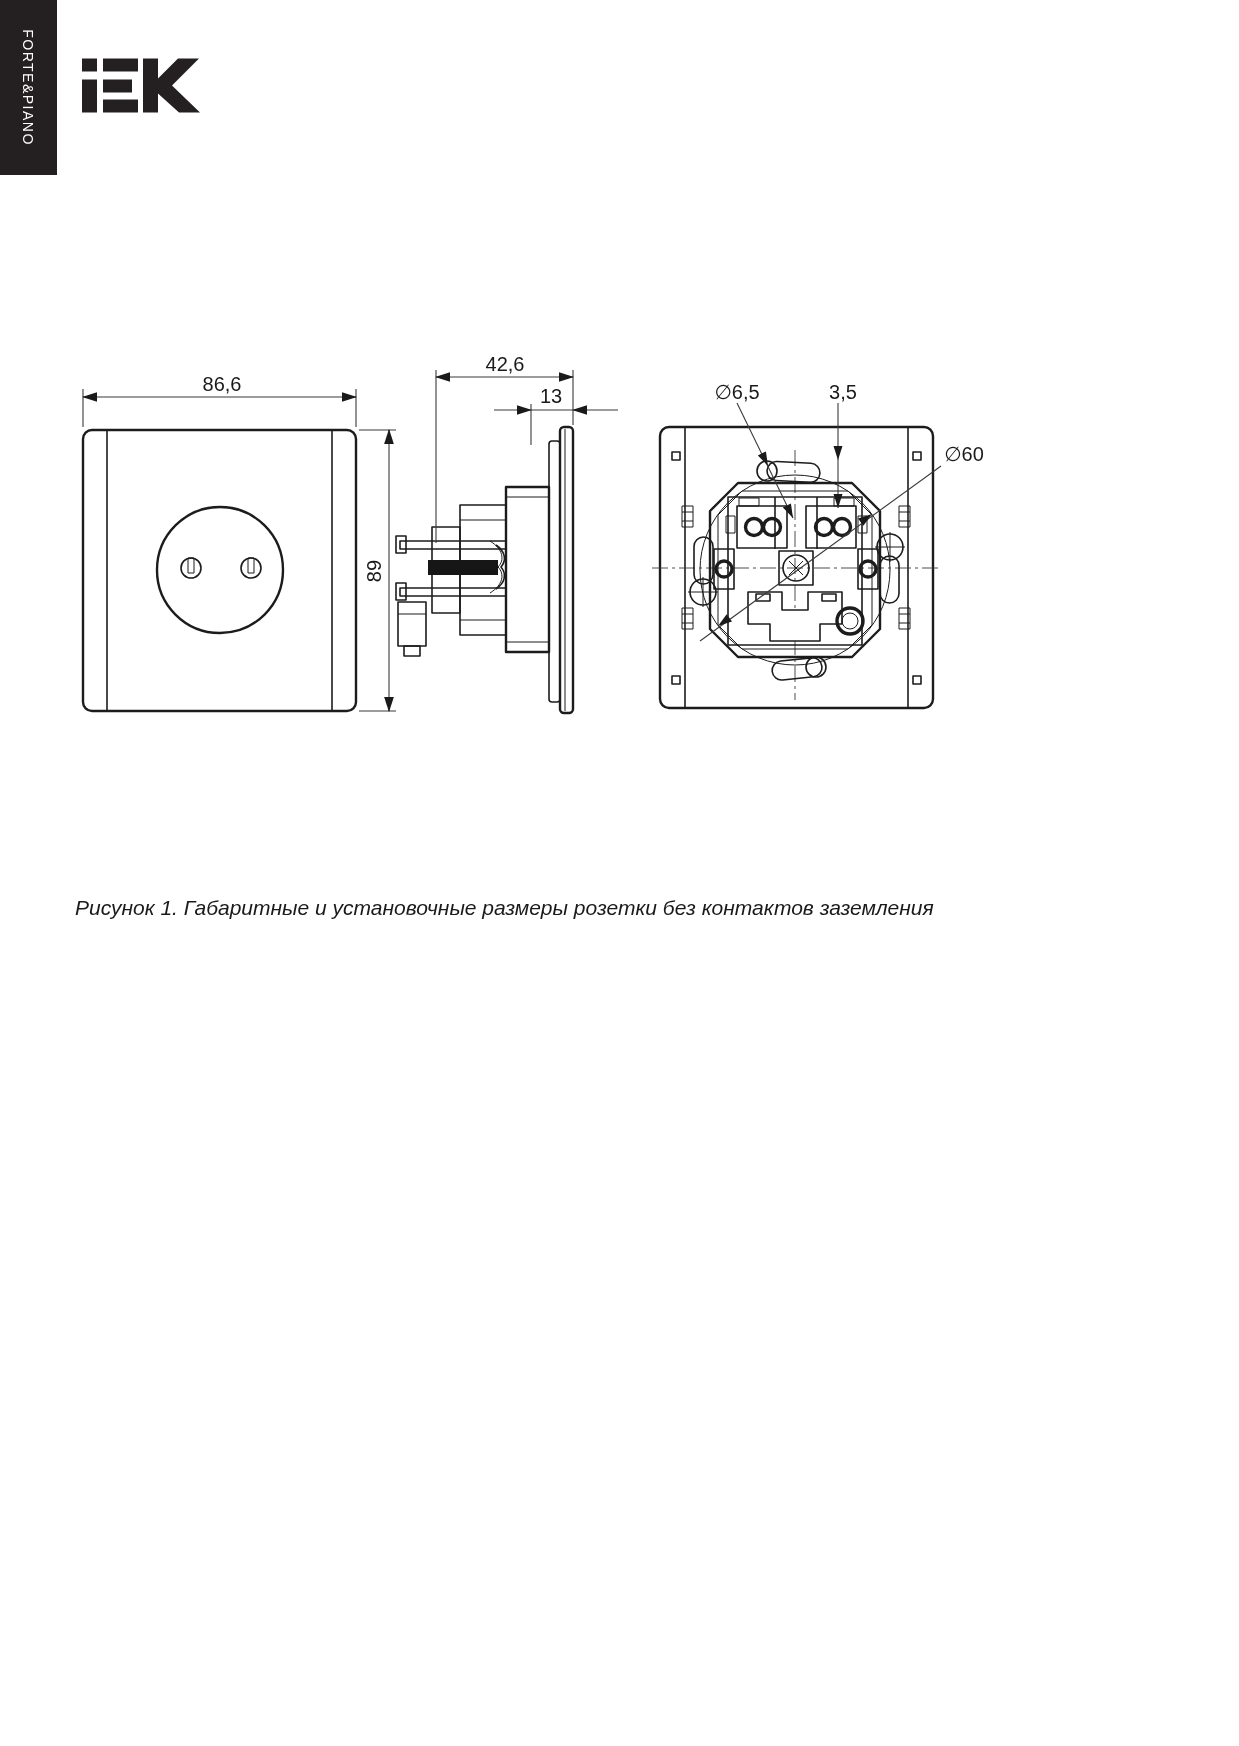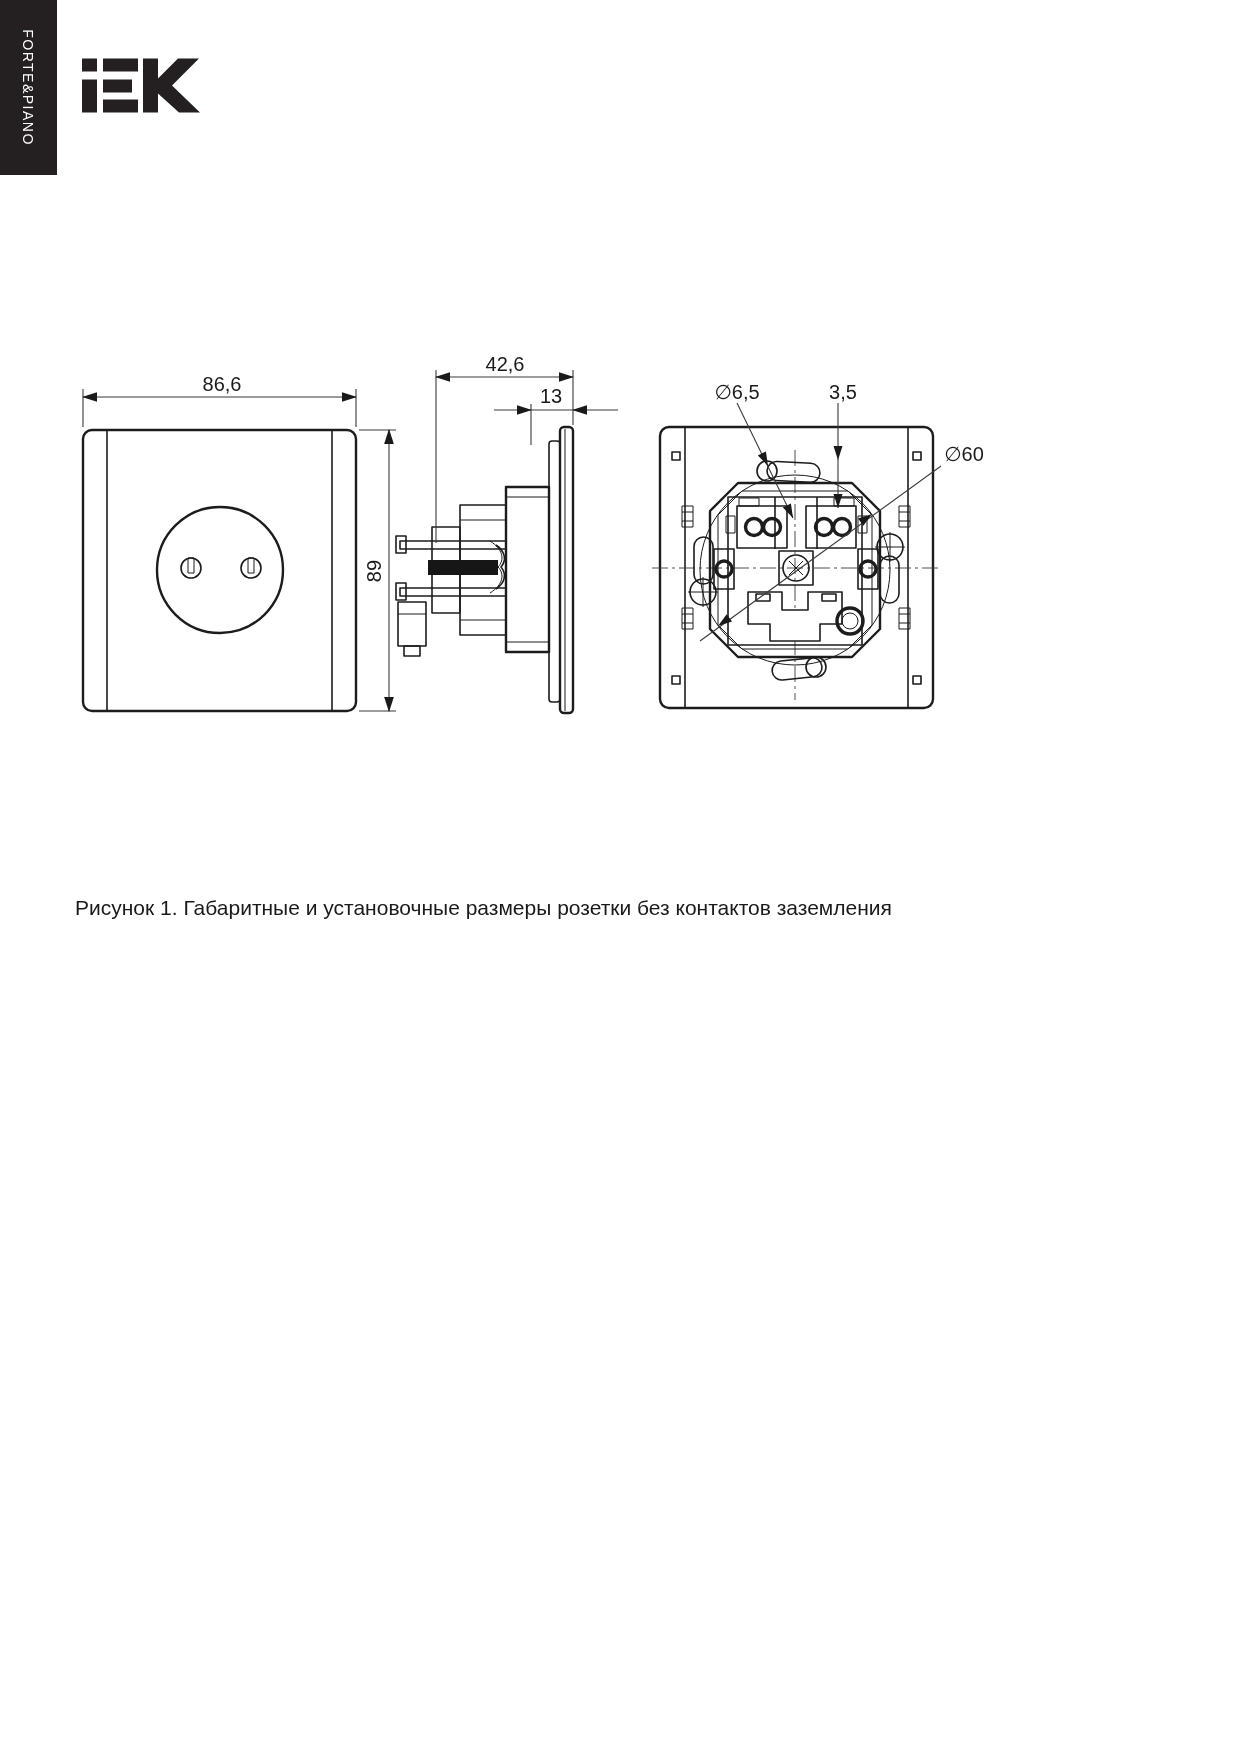--- a/index.html
+++ b/index.html
@@ -18,21 +18,21 @@
     position:absolute;left:-59px;top:59px;width:175px;height:57px;
     transform:rotate(90deg);
     display:flex;align-items:center;justify-content:center;
     color:#ffffff;font-size:14px;letter-spacing:1.5px;font-weight:400;
     white-space:nowrap;
   }
   .logo{position:absolute;left:82px;top:57px;}
   .drawing{position:absolute;left:0;top:300px;}
   .caption{
     position:absolute;left:75px;top:896px;width:980px;
-    font-size:21px;color:#1a1a1a;
+    font-size:21px;color:#1a1a1a;font-style:italic;
   }
   .thick{fill:none;stroke:#1c1c1c;stroke-width:2.4;stroke-linejoin:round;}
   .mid{fill:none;stroke:#1c1c1c;stroke-width:1.6;stroke-linejoin:round;}
   .thin{fill:none;stroke:#1c1c1c;stroke-width:1;stroke-linejoin:round;}
   .bold3{fill:none;stroke:#1c1c1c;stroke-width:3.4;}
   .dim{fill:none;stroke:#3a3a3a;stroke-width:1.1;}
   .cl{fill:none;stroke:#3a3a3a;stroke-width:0.9;stroke-dasharray:16 4 3 4;}
   .whitefill{fill:#ffffff;stroke:#1c1c1c;stroke-width:1.6;stroke-linejoin:round;}
   .dimtext{font-family:"Liberation Sans",sans-serif;font-size:20px;fill:#1a1a1a;}
 </style>

